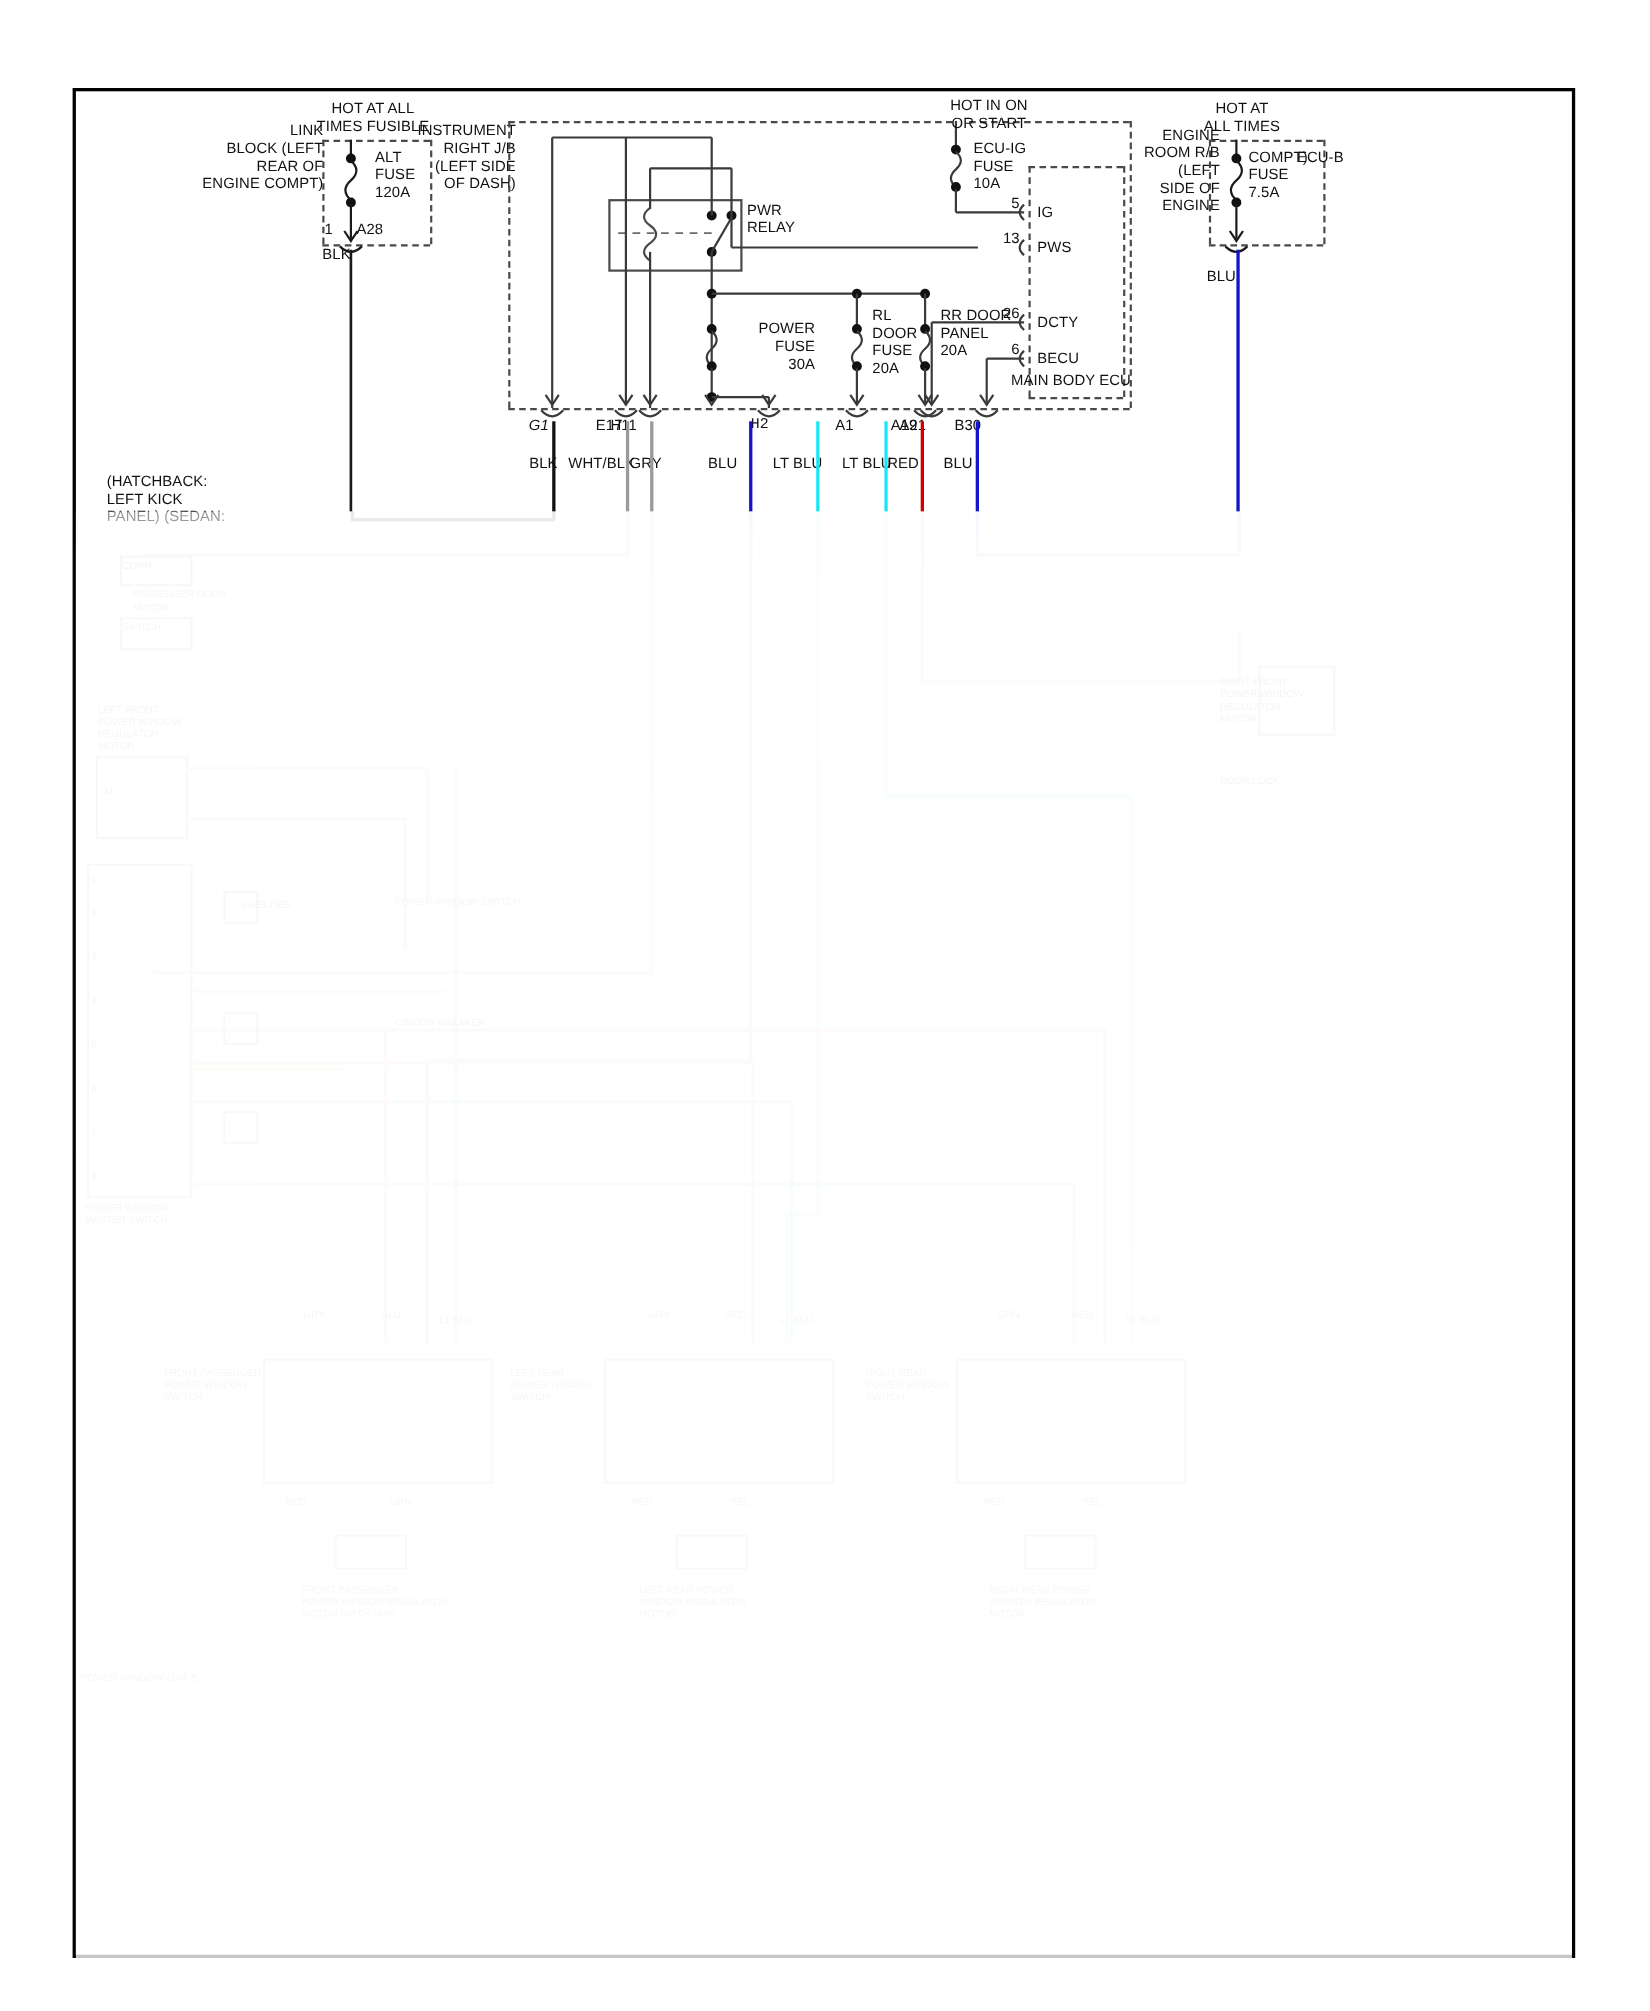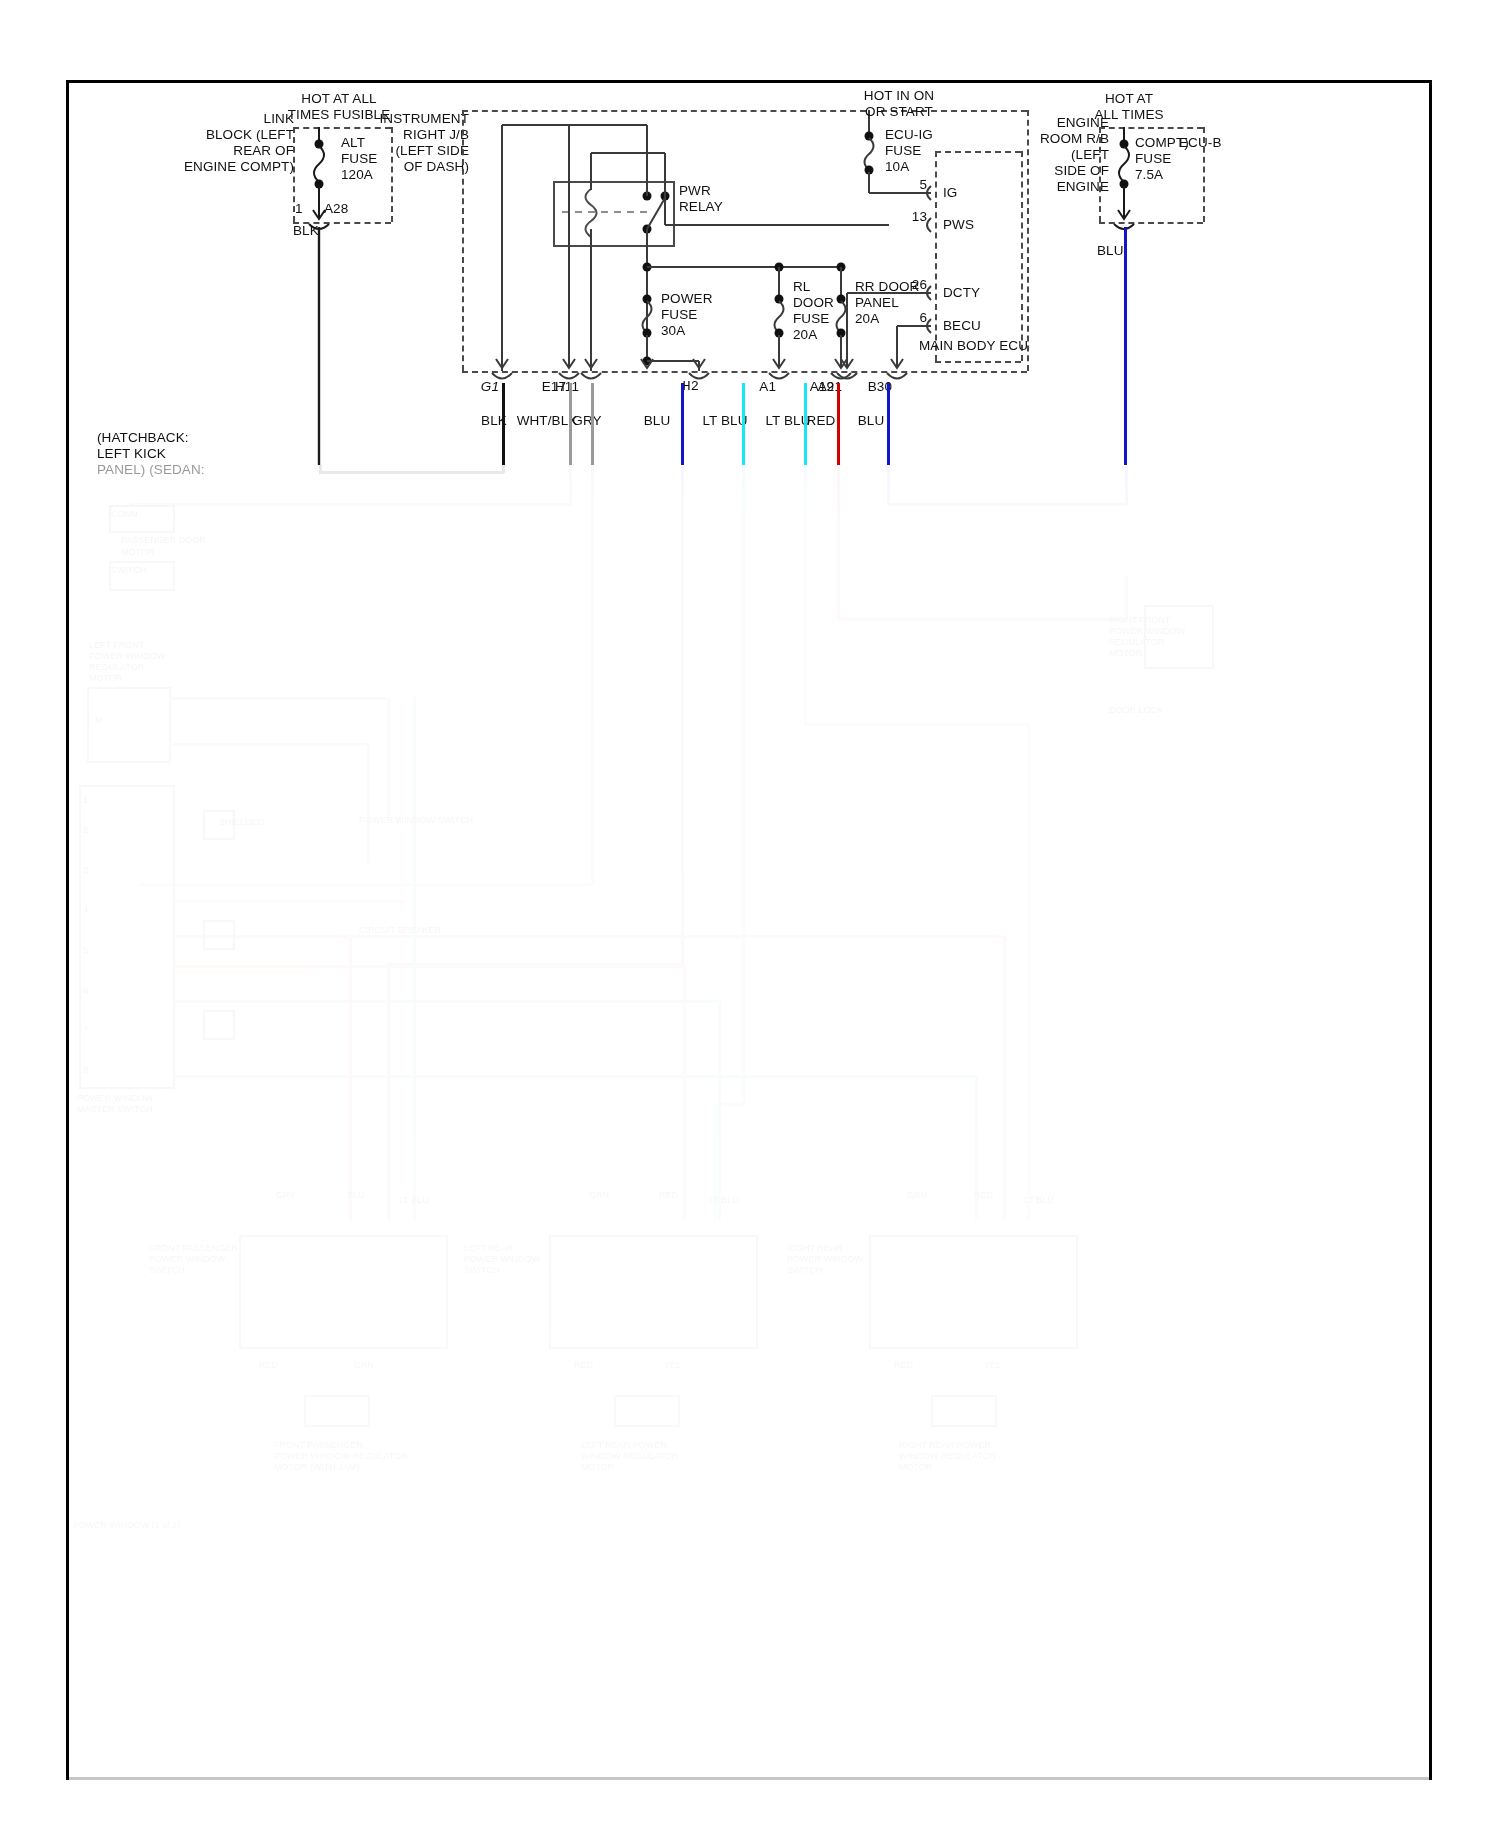--- a/index.html
+++ b/index.html
@@ -170,21 +170,21 @@
       <line x1="862" y1="243" x2="828" y2="243" stroke="#3a3a3a" stroke-width="2"></line>
       <line x1="828" y1="243" x2="828" y2="285" stroke="#3a3a3a" stroke-width="2"></line>
       <path d="M822 276 l6 9 l6 -9" stroke="#3a3a3a" stroke-width="2" fill="none"></path>
 
       <path d="M862 103 q-8 7 0 14" stroke="#3a3a3a" stroke-width="2" fill="none"></path>
       <path d="M862 135 q-8 7 0 14" stroke="#3a3a3a" stroke-width="2" fill="none"></path>
       <path d="M862 203 q-8 7 0 14" stroke="#3a3a3a" stroke-width="2" fill="none"></path>
       <path d="M862 236 q-8 7 0 14" stroke="#3a3a3a" stroke-width="2" fill="none"></path>
     </svg>
 
-    <div class="lbl" style="left:592px;top:208px;width:80px;">POWER
+    <div class="lbl" style="left:592px;top:208px;width:80px;text-align:right;">POWER
 FUSE
 30A</div>
     <div class="lbl" style="left:724px;top:196px;width:50px;">RL
 DOOR
 FUSE
 20A</div>
     <div class="lbl" style="left:786px;top:196px;width:80px;">RR DOOR
 PANEL
 20A</div>
     <div class="lbl" style="left:816px;top:44px;width:80px;">ECU-IG

